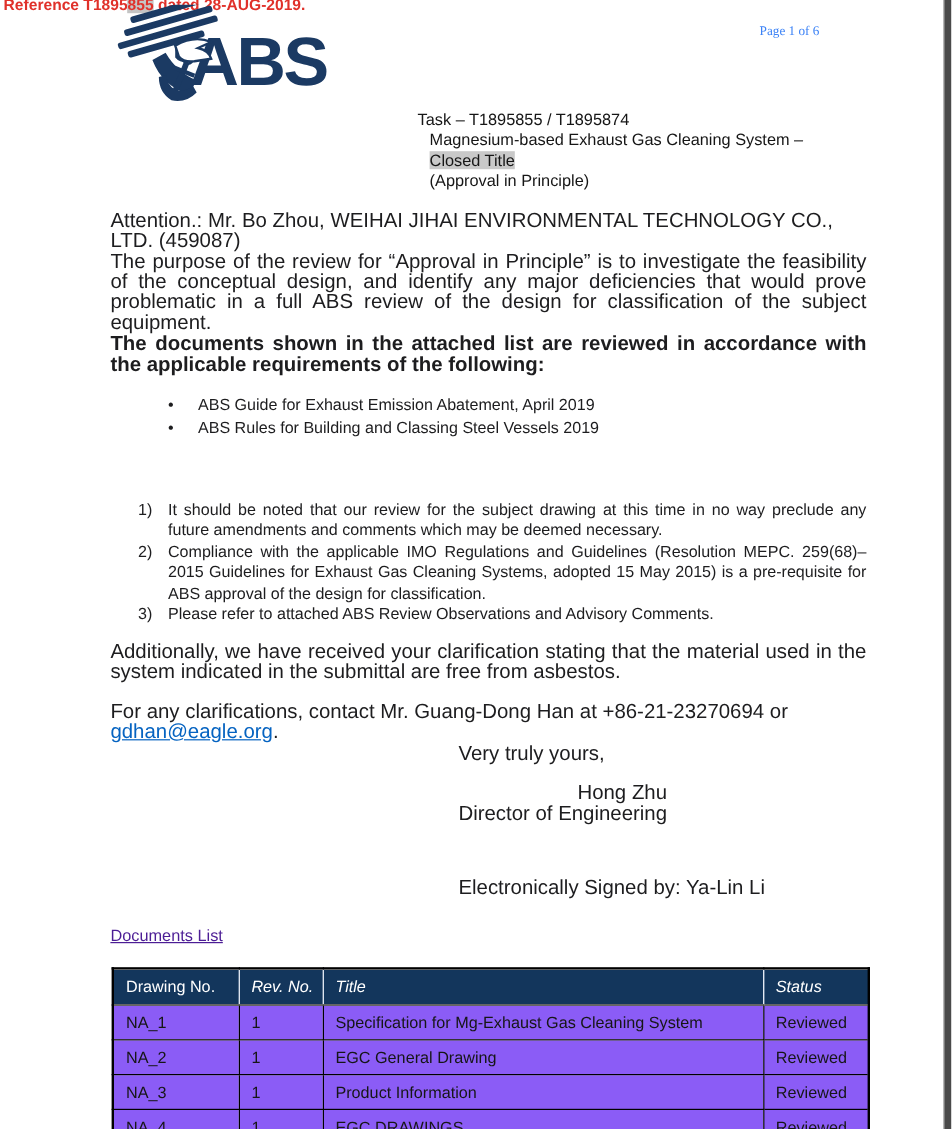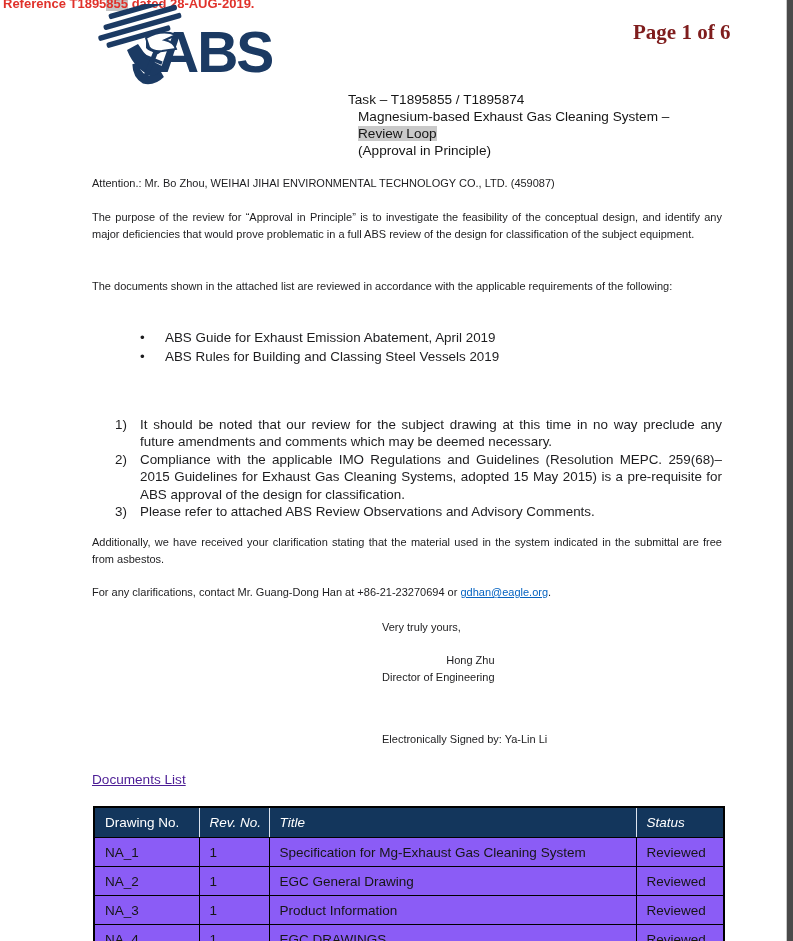--- a/index.html
+++ b/index.html
@@ -1,43 +1,43 @@
 <!DOCTYPE html>
 <html><head>
 <meta charset="utf-8">
 <style>
   html,body { margin:0; padding:0; background:#ffffff; }
   .page {
     position:relative; width:793px; height:941px; background:#ffffff;
     overflow:hidden; font-family:"Liberation Sans", sans-serif; color:#1d1d1f;
   }
   .abs { position:absolute; }
-  .body-text { font-size:11px; line-height:17px; }
+  .body-text { font-size:17px; line-height:17px; }
   .just { text-align:justify; }
 
   
   .ref-line { left:3px; top:-4px; font-size:13px; font-weight:bold; color:#e0312a; white-space:nowrap; }
   .ref-line .hl { background:#c4c4c4; }
 
   
   .logo-wrap { left:86px; top:2px; width:240px; height:86px; }
   .logo-text { position:absolute; left:72px; top:20px; font-size:57px; line-height:60px;
                font-weight:800; letter-spacing:-2px; color:#1b3a63; }
   .logo-eagle { position:absolute; left:2px; top:2px; }
 
-  .page-num { left:633px; top:20px; font-family:"Liberation Serif", serif; font-size:21px; color:#7f1d1d;font-weight:bold; }
+  .page-num { left:633px; top:20px; font-family:"Liberation Serif", serif; font-size:11px; color:#3b82f6; }
 
   
   .task { left:348px; top:91px; font-size:13.6px; line-height:17px; font-weight:normal; color:#161616; }
   .task .indent { padding-left:10px; }
   .task .hl { background:#c9c9c9; }
 
   .p-attention { left:92px; top:175px; width:630px; }
   .p-purpose   { left:92px; top:209px; width:630px; }
-  .p-docs      { left:92px; top:278px; width:630px; }
+  .p-docs      { left:92px; top:278px; width:630px;font-weight:bold; }
   .bullets     { left:92px; top:329px; width:630px; font-size:13.4px; line-height:18.5px; }
   .bullet-item { position:relative; padding-left:73px; }
   .bullet-glyph{ position:absolute; left:48px; }
   .p-note      { left:92px; top:383px; width:630px; }
   .conditions  { left:92px; top:416px; width:630px; font-size:13.4px; line-height:17.4px; }
   .num-item    { position:relative; padding-left:48px; text-align:justify; }
   .num-label   { position:absolute; left:23px; }
   .p-asbestos  { left:92px; top:534px; width:630px; }
   .p-clarify   { left:92px; top:584px; width:630px; }
   .p-clarify a { color:#0563c1; text-decoration:underline; }
@@ -89,21 +89,21 @@
       </g>
       <path d="M58,34 q16,-9 30,-3 l-11,5 q9,2 11,9 l-14,2 q-9,1 -13,-4 z" fill="#ffffff" stroke="#1b3a63" stroke-width="2"></path>
     </svg>
   </div>
 
   <div class="abs page-num">Page 1 of 6</div>
 
   <div class="abs task">
     <div>Task – T1895855 / T1895874</div>
     <div class="indent">Magnesium-based Exhaust Gas Cleaning System –</div>
-    <div class="indent"><span class="hl">Review Loop</span></div>
+    <div class="indent"><span class="hl">Closed Title</span></div>
     <div class="indent">(Approval in Principle)</div>
   </div>
 
   <div class="abs body-text p-attention">Attention.: Mr. Bo Zhou, WEIHAI JIHAI ENVIRONMENTAL TECHNOLOGY CO., LTD. (459087)</div>
 
   <div class="abs body-text just p-purpose">The purpose of the review for “Approval in Principle” is to investigate the feasibility of the conceptual design, and identify any major deficiencies that would prove problematic in a full ABS review of the design for classification of the subject equipment.</div>
 
   <div class="abs body-text just p-docs">The documents shown in the attached list are reviewed in accordance with the applicable requirements of the following:</div>
 
   <div class="abs bullets">

